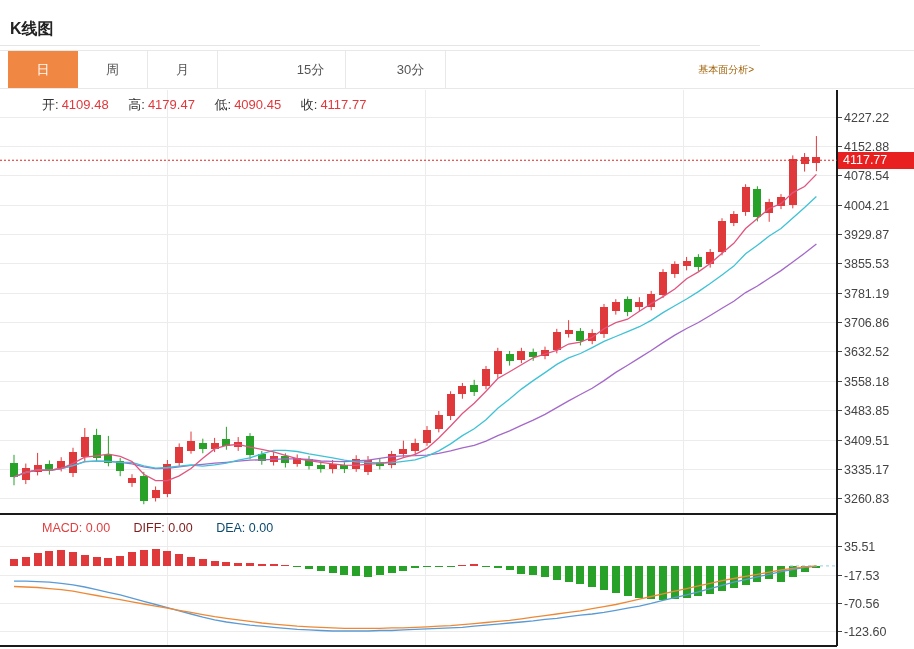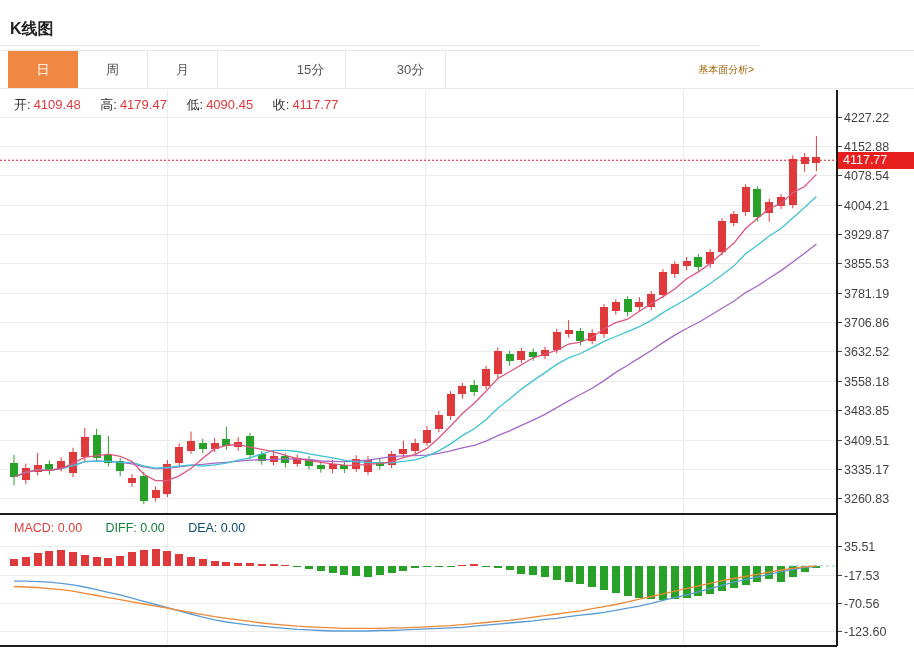--- a/index.html
+++ b/index.html
@@ -5,21 +5,21 @@
   html,body{margin:0;padding:0;background:#fff;width:914px;height:649px;overflow:hidden;
     font-family:"Liberation Sans","DejaVu Sans",sans-serif;}
   .app{position:relative;width:914px;height:649px;background:#fff;}
   .header{position:absolute;left:0;top:12px;width:760px;height:33px;border-bottom:1px solid #e5e5e5;}
   .title{position:absolute;left:10px;top:7px;font-size:16px;font-weight:bold;color:#222;}
   .hlink{position:absolute;right:6px;top:11px;font-size:10px;color:#a16207;text-decoration:none;cursor:pointer;margin-top:40px;}
   .tabs{position:absolute;left:0;top:50px;width:914px;height:39px;border-top:1px solid #e8e8e8;border-bottom:1px solid #e8e8e8;box-sizing:border-box;}
   .tab{position:absolute;top:0;height:37px;width:70px;line-height:37px;text-align:center;
     font-size:13px;color:#555;border-right:1px solid #e8e8e8;cursor:pointer;box-sizing:border-box;background:#fff;}
   .tab.sel{color:#fff;border-right:none;}
-  .legend{position:absolute;font-size:13px;white-space:nowrap;z-index:5;}
+  .legend{position:absolute;font-size:13px;white-space:nowrap;z-index:5;margin-left:28px;}
   .legend span{display:inline-block;}
   .lg-gap{width:16px;}
   .lg-gap2{width:20px;}
   .dark{color:#333;}
   svg{position:absolute;left:0;top:0;}
   .price-tag{position:absolute;left:838px;top:152px;width:72px;height:17px;line-height:17px;
     padding-left:5px;font-size:12.5px;color:#fff;z-index:6;}
 </style>
 </head>
 <body>
@@ -322,19 +322,19 @@
   <div class="legend" style="left:14px;top:96px;">
     <span class="dark">开:</span><span class="val" style="color: rgb(224, 57, 60); margin-left: 3px;">4109.48</span><span class="lg-gap"></span>
     <span class="dark">高:</span><span class="val" style="color: rgb(224, 57, 60); margin-left: 3px;">4179.47</span><span class="lg-gap"></span>
     <span class="dark">低:</span><span class="val" style="color: rgb(224, 57, 60); margin-left: 3px;">4090.45</span><span class="lg-gap"></span>
     <span class="dark">收:</span><span class="val" style="color: rgb(224, 57, 60); margin-left: 3px;">4117.77</span>
   </div>
 
 
   <div class="legend" style="left:14px;top:521px;font-size:12.5px;">
     <span id="macdc" style="color: rgb(224, 64, 64);"><span>MACD:</span> <span>0.00</span></span><span class="lg-gap2"></span>
-    <span id="diffc" style="color: #15803d;"><span>DIFF:</span> <span>0.00</span></span><span class="lg-gap2"></span>
+    <span id="diffc" style="color: #7f1d1d;"><span>DIFF:</span> <span>0.00</span></span><span class="lg-gap2"></span>
     <span id="deac" style="color: #0c4a6e;"><span>DEA:</span> <span>0.00</span></span>
   </div>
 
   <div class="price-tag" id="ptag" style="background: rgb(232, 32, 32); top: 151.739px;">4117.77</div>
 
 </div>
 
 </body></html>

